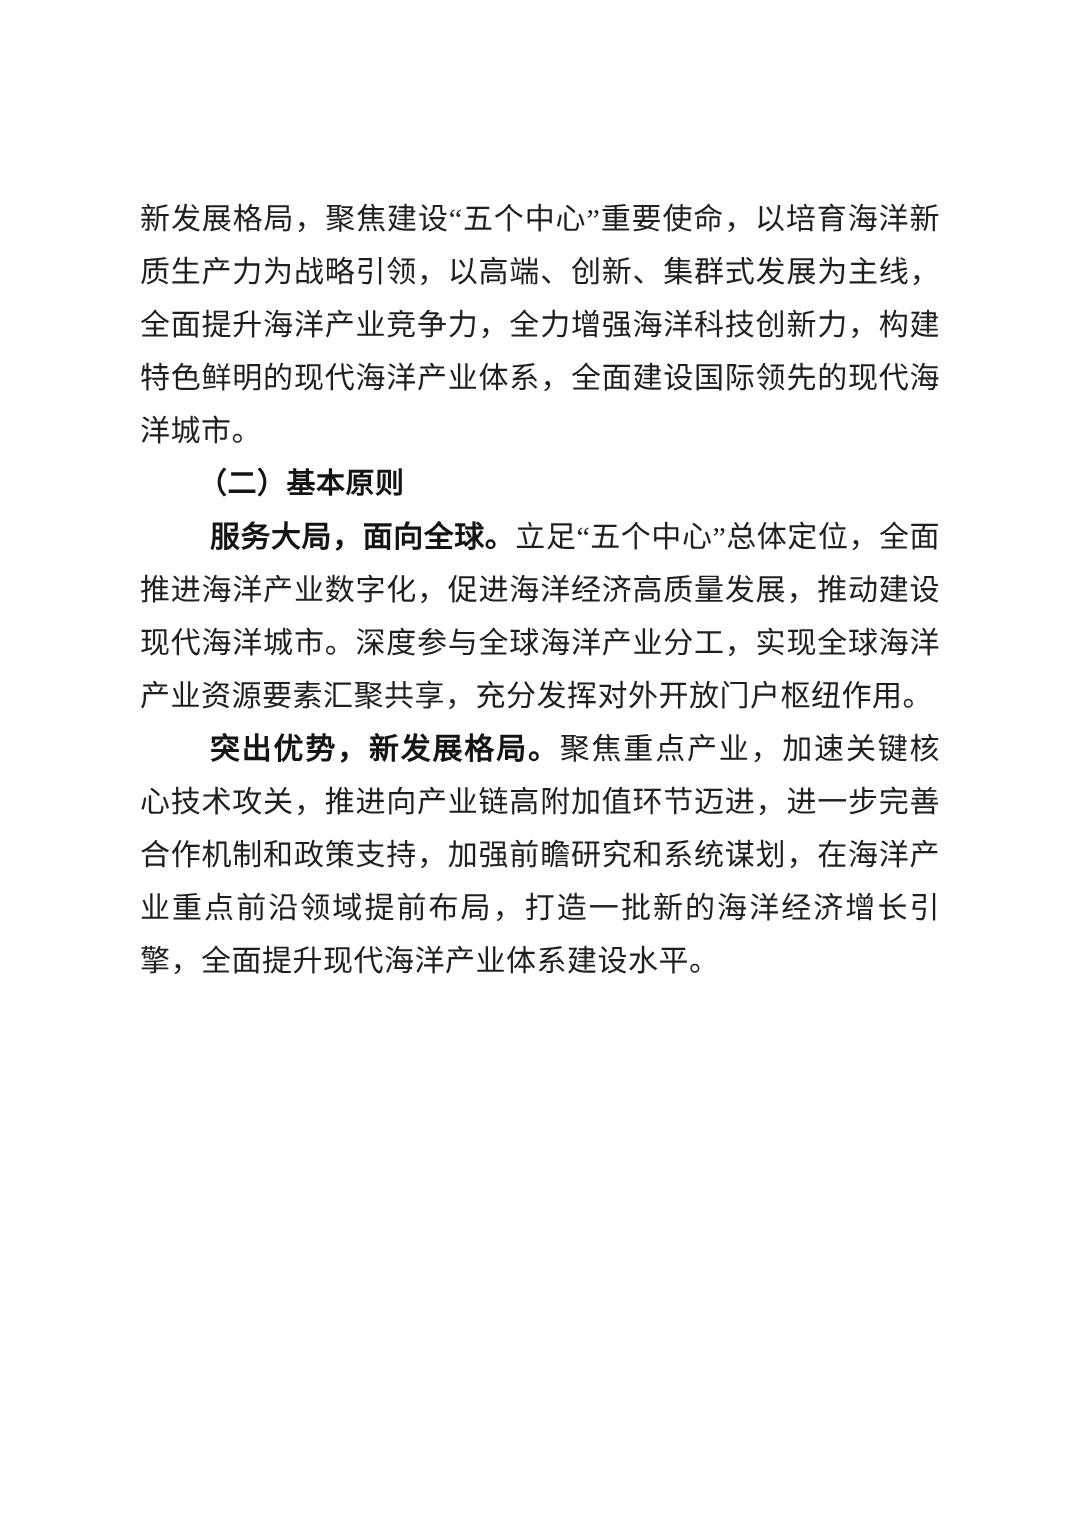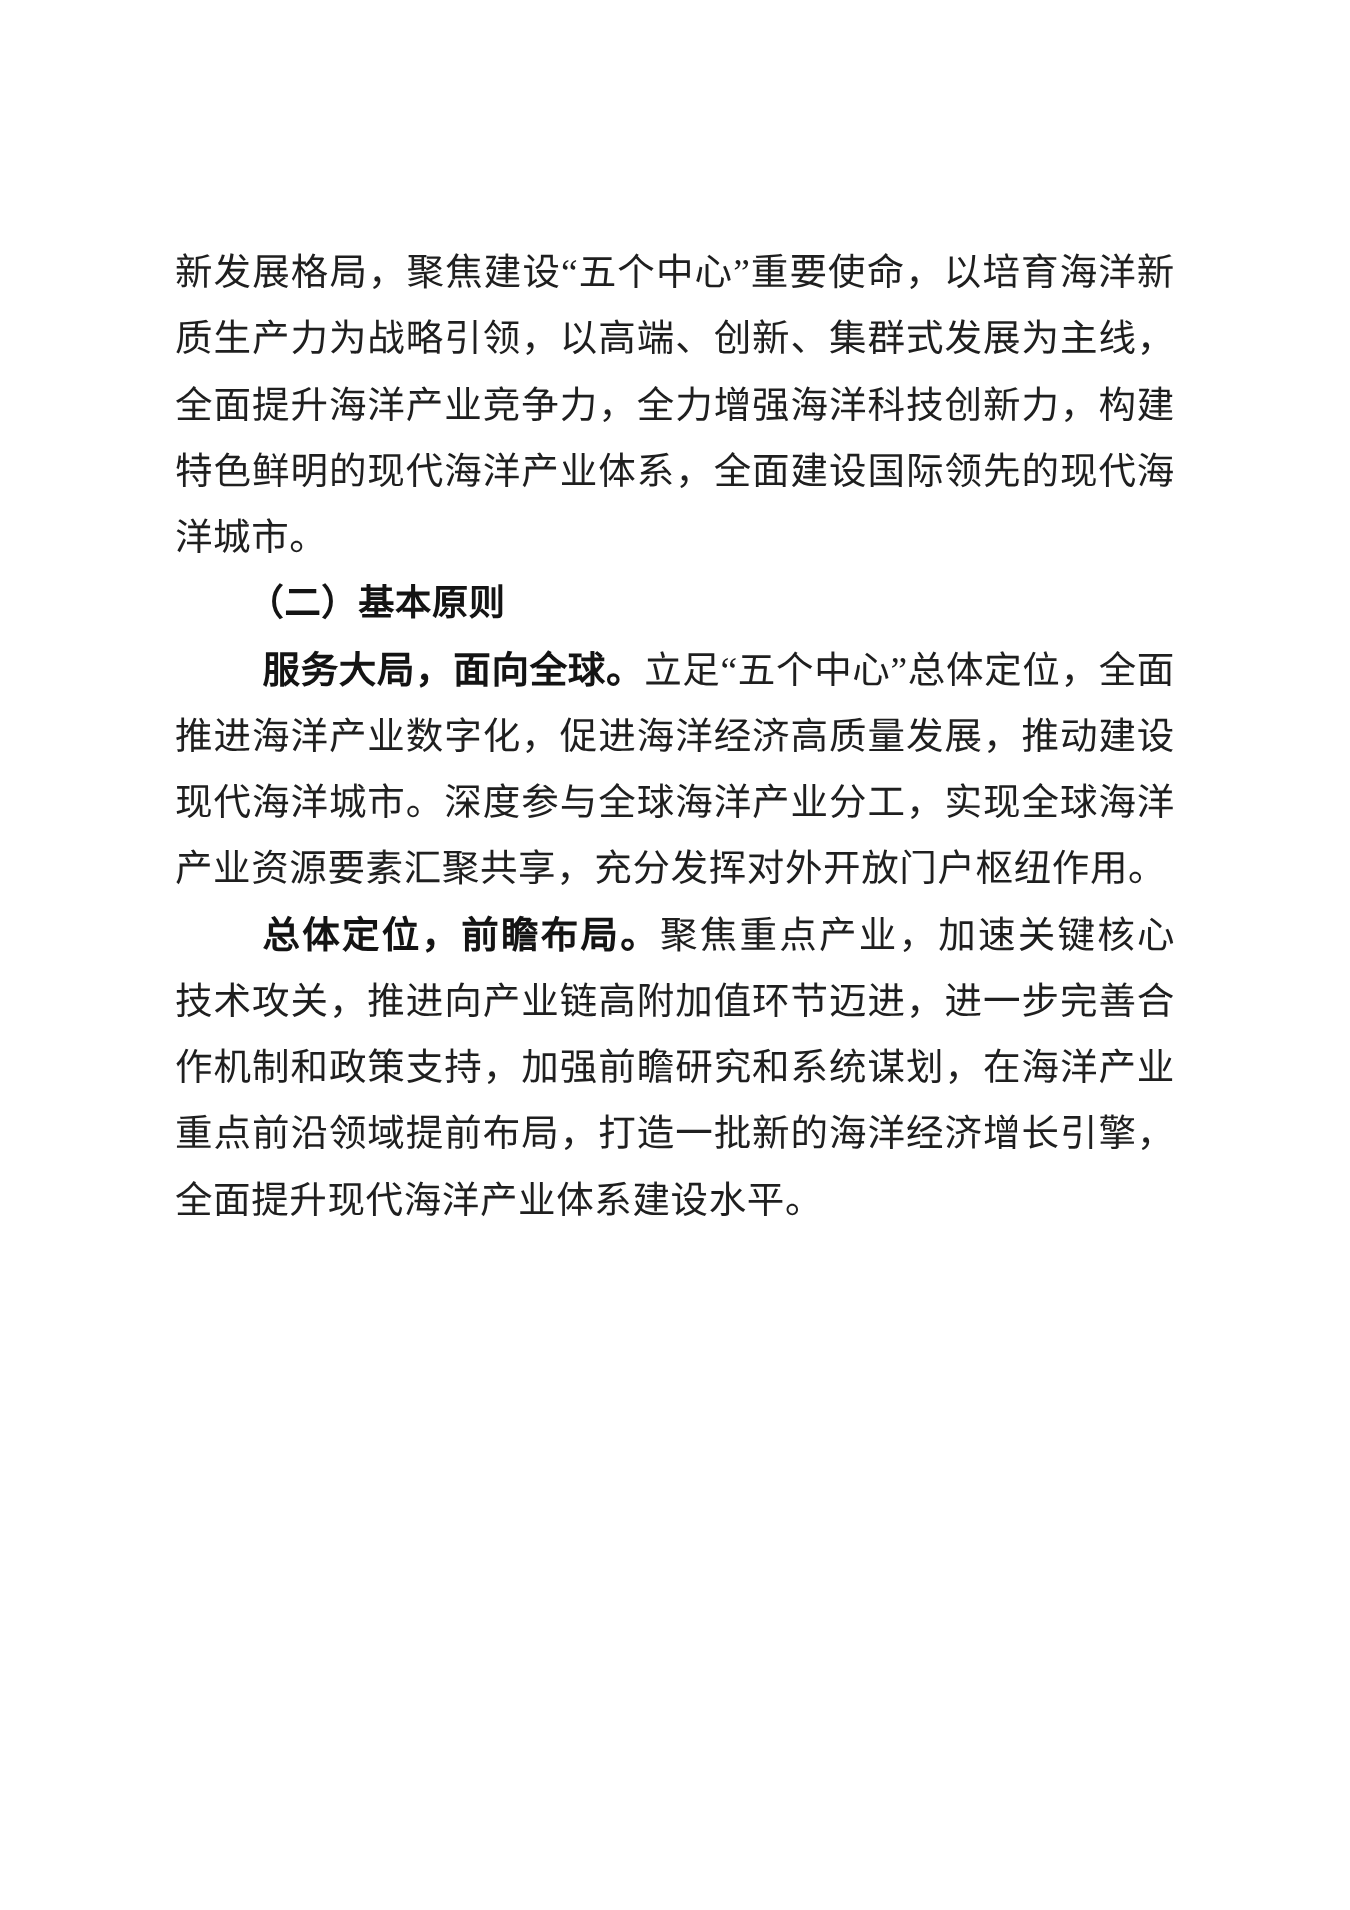--- a/index.html
+++ b/index.html
@@ -58,20 +58,20 @@
 
 <div class="page">
   <div class="text-block">
 
     <p class="para no-indent">新发展格局，聚焦建设“五个中心”重要使命，以培育海洋新质生产力为战略引领，以高端、创新、集群式发展为主线，全面提升海洋产业竞争力，全力增强海洋科技创新力，构建特色鲜明的现代海洋产业体系，全面建设国际领先的现代海洋城市。</p>
 
     <h3 class="heading">（二）基本原则</h3>
 
     <p class="para"><span class="lead">服务大局，面向全球。</span><span>立足“五个中心”总体定位，全面推进海洋产业数字化，促进海洋经济高质量发展，推动建设现代海洋城市。深度参与全球海洋产业分工，实现全球海洋产业资源要素汇聚共享，充分发挥对外开放门户枢纽作用。</span></p>
 
-    <p class="para"><span class="lead">总体定位，前瞻布局。</span><span>聚焦重点产业，加速关键核心技术攻关，推进向产业链高附加值环节迈进，进一步完善合作机制和政策支持，加强前瞻研究和系统谋划，在海洋产业重点前沿领域提前布局，打造一批新的海洋经济增长引擎，全面提升现代海洋产业体系建设水平。</span></p>
+    <p class="para"><span class="lead">突出优势，新发展格局。</span><span>聚焦重点产业，加速关键核心技术攻关，推进向产业链高附加值环节迈进，进一步完善合作机制和政策支持，加强前瞻研究和系统谋划，在海洋产业重点前沿领域提前布局，打造一批新的海洋经济增长引擎，全面提升现代海洋产业体系建设水平。</span></p>
 
 
 
   </div>
 
   <div class="page-number">— 12 —</div>
 </div>
 
 </body></html>

